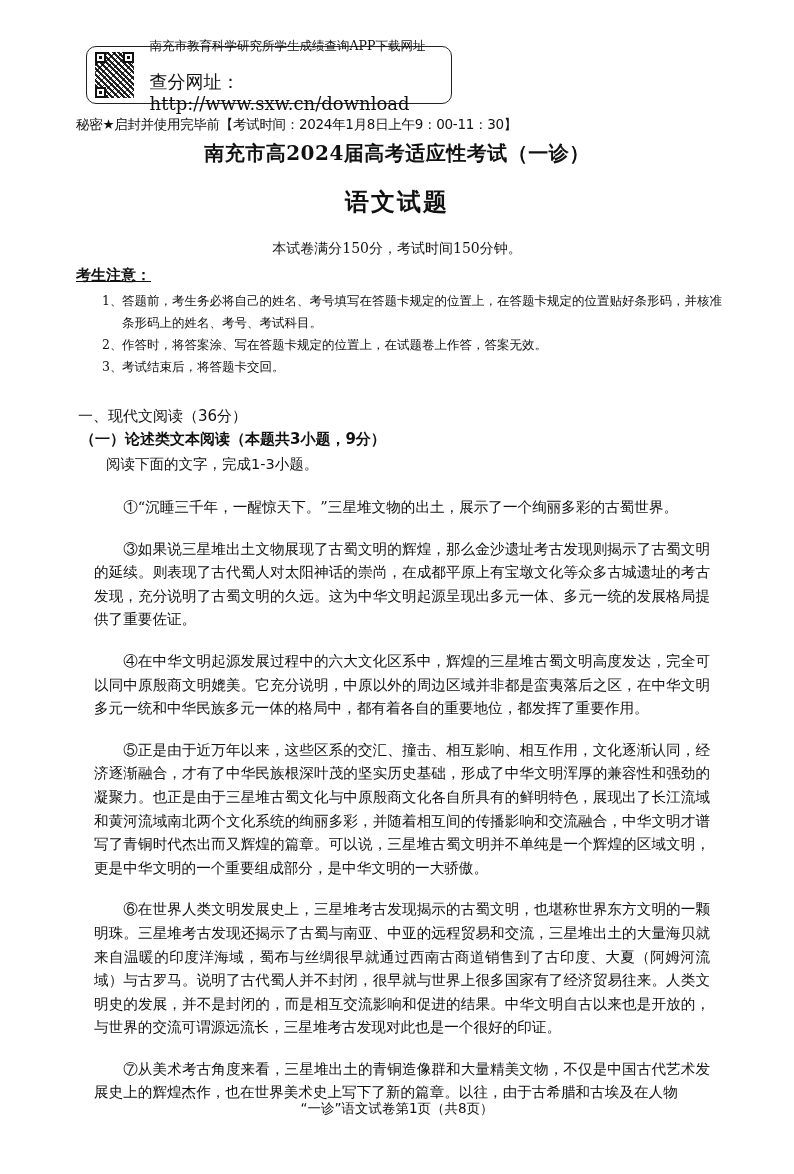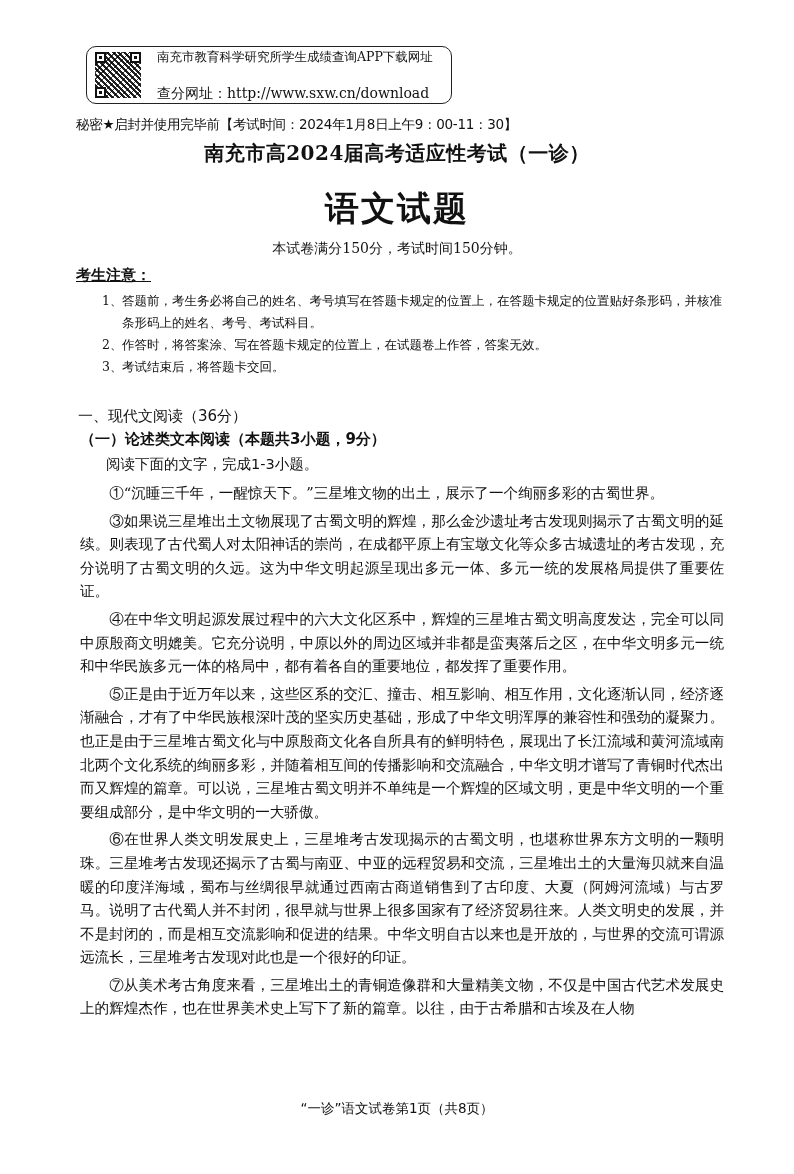--- a/index.html
+++ b/index.html
@@ -22,33 +22,33 @@
   }
   .qr-code .finder {
     position: absolute; width: 11px; height: 11px; border: 2px solid #111; background: #fff;
     box-sizing: border-box;
   }
   .qr-code .finder::after {
     content: ""; position: absolute; left: 2px; top: 2px; width: 3px; height: 3px; background: #111;
   }
   .qr-text { font-size: 13px; line-height: 22px; }
   .qr-text .l1 { font-size: 12.5px; }
-  .qr-text .l2 { font-size: 14px; margin-top: 14px; }
+  .qr-text .l2 { font-size: 18px; margin-top: 14px; }
 
   .secret-line {
     position: absolute; left: 76px; top: 116px; font-size: 13.5px;
     font-family: "DejaVu Sans", sans-serif; letter-spacing: -0.3px;
   }
   .main-title {
     position: absolute; left: 0; width: 794px; top: 140px; text-align: center;
     font-size: 20px; font-weight: bold; letter-spacing: 0.5px;
   }
   .subject-title {
     position: absolute; left: 0; width: 794px; top: 186px; text-align: center;
-    font-size: 34px; font-weight: bold; letter-spacing: 2px;
+    font-size: 24px; font-weight: bold; letter-spacing: 2px;
   }
   .score-line {
     position: absolute; left: 0; width: 794px; top: 240px; text-align: center; font-size: 14px;
   }
   .notice-head {
     position: absolute; left: 76px; top: 266px; font-size: 15px; font-weight: bold;
     font-family: "DejaVu Sans", sans-serif;
     text-decoration: underline;
   }
   .notice-list { position: absolute; left: 102px; top: 290px; width: 630px; font-size: 12.5px; line-height: 22px; }
@@ -62,21 +62,21 @@
   .subsection-head {
     position: absolute; left: 80px; top: 430px; font-size: 15px; font-weight: bold; font-family: "DejaVu Sans", sans-serif;
   }
   .instruction {
     position: absolute; left: 106px; top: 455px; font-size: 14.5px; font-family: "DejaVu Sans", sans-serif;
   }
   .passage {
     position: absolute; left: 76px; top: 477px; width: 652px;
     font-size: 14.6px; line-height: 23.6px; text-align: justify;
   }
-  .passage p { margin: 4px; text-indent: 2em; }
+  .passage p { margin: 18px; text-indent: 2em; }
 
   .footer {
     position: absolute; left: 0; width: 794px; top: 1100px; text-align: center;
     font-size: 13.5px; font-family: "DejaVu Sans", sans-serif;
   }
 </style>
 </head>
 <body>
 
 <div class="qr-box">

